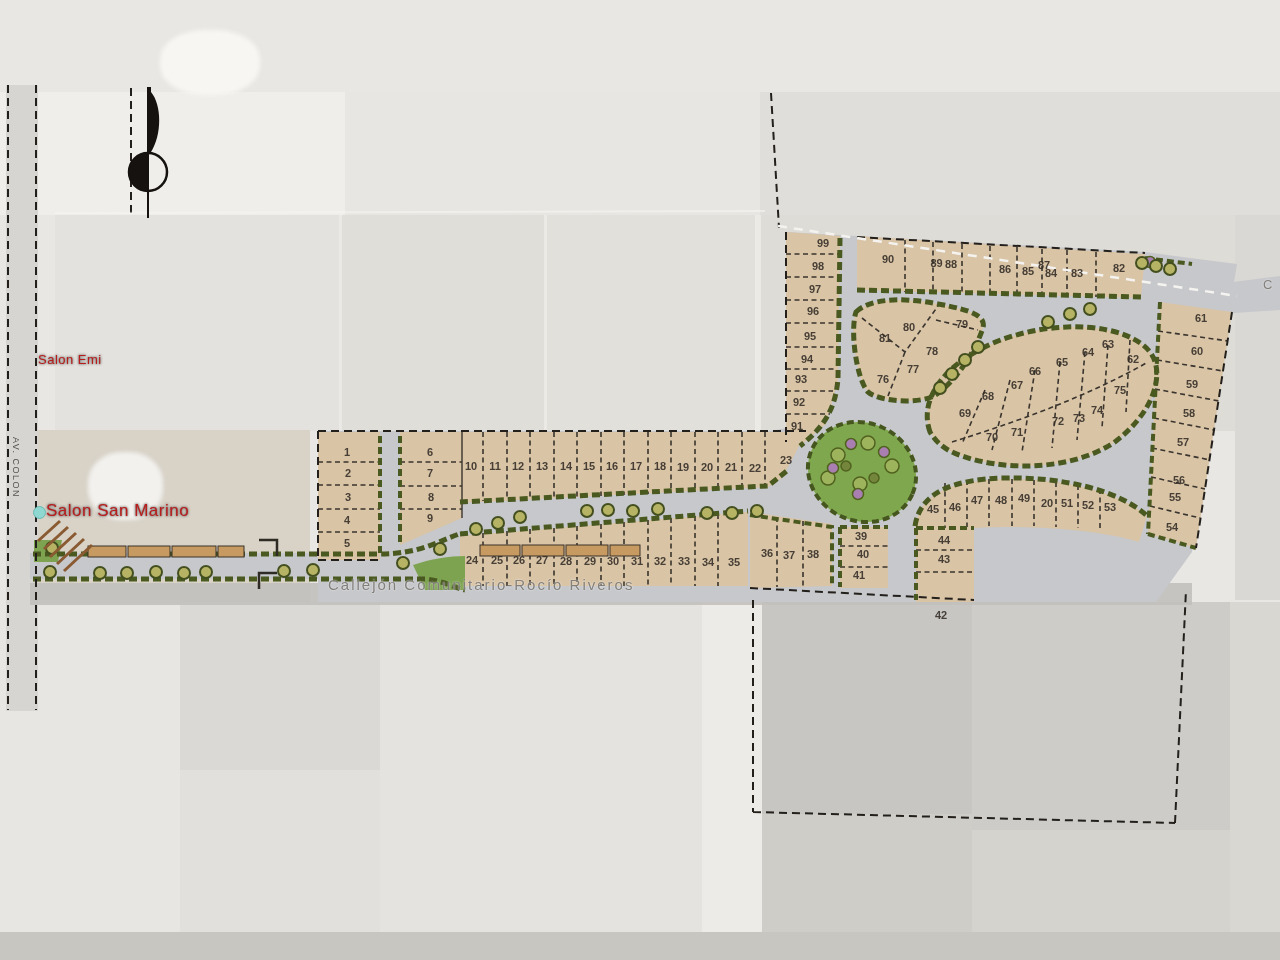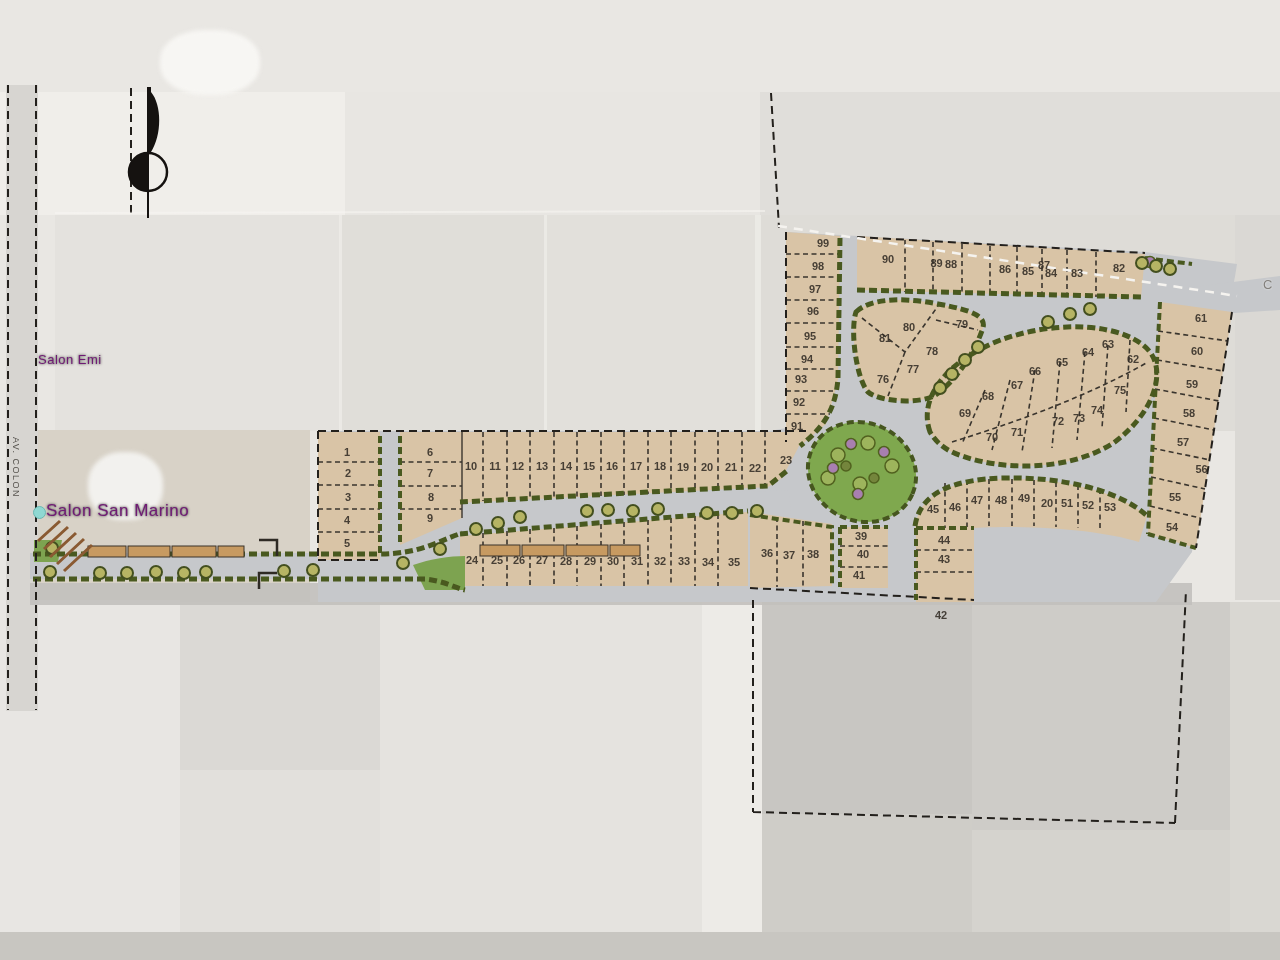--- a/index.html
+++ b/index.html
@@ -2,21 +2,21 @@
 <html><head>
 <meta charset="utf-8">
 <style>
   html,body{margin:0;padding:0;background:#ffffff;}
   .stage{position:relative;width:1280px;height:960px;overflow:hidden;
          background:#e9e7e3;font-family:"Liberation Sans",sans-serif;}
   .field{position:absolute;}
   .blob{position:absolute;border-radius:45%;filter:blur(2px);}
   svg.plan{position:absolute;left:0;top:0;z-index:3;}
   .label{position:absolute;z-index:6;white-space:nowrap;}
-  .place{color:#701a75;text-shadow:0 0 3px rgba(110,108,104,.95),0 0 2px rgba(110,108,104,.9);
+  .place{color:#b91c1c;text-shadow:0 0 3px rgba(110,108,104,.95),0 0 2px rgba(110,108,104,.9);
          letter-spacing:.5px;text-align:right;}
   .roadlbl{color:rgba(125,122,118,.95);letter-spacing:2px;
            text-shadow:0 0 2px rgba(255,255,255,.8);}
   .avcolon{writing-mode:vertical-rl;text-orientation:mixed;color:#55524d;
            letter-spacing:1.5px;font-size:9px;}
   #lots-layer{position:absolute;left:0;top:0;width:1280px;height:960px;z-index:5;pointer-events:none;}
   .lot-num{position:absolute;transform:translate(-50%,-50%);font-size:11px;font-weight:bold;
            color:#332d26;opacity:.88;}
   .tree{fill:#b6b464;stroke:#434f1f;stroke-width:2;}
   .hedge{fill:none;stroke:#49591f;stroke-width:5;stroke-dasharray:8 4;}
@@ -215,20 +215,21 @@
       <path d="M148,87 V152 H151 C162,135 162,105 151,92 L151,87 Z" fill="#151210"></path>
       <path d="M148,87 V218" stroke="#151210" stroke-width="2" fill="none"></path>
       <circle cx="148" cy="172" r="19" fill="none" stroke="#151210" stroke-width="2.5"></circle>
       <path d="M148,153 A19,19 0 0 0 148,191 Z" fill="#151210"></path>
     </g>
   </svg>
 
   <div class="label avcolon" style="left:11px;top:437px;">AV. COLON</div>
   <div class="label place" style="left:38px;top:352px;font-size:13px;">Salon Emi</div>
   <div class="label place" style="left:46px;top:501px;font-size:17px;">Salon San Marino</div>
+  <div class="label roadlbl" style="left:328px;top:576px;font-size:15px;">Callejón Comunitario-Rocío Riveros</div>
   <div class="label roadlbl" style="left:1263px;top:277px;font-size:13px;letter-spacing:0;">C</div>
   <div style="position:absolute;left:33px;top:506px;width:11px;height:11px;border-radius:50%;
               background:#8fd8d2;border:1px solid #6ab8b2;z-index:6;"></div>
 
   <div id="lots-layer">
       <span class="lot-num" style="left: 347px; top: 452px;">1</span>
       <span class="lot-num" style="left: 348px; top: 473px;">2</span>
       <span class="lot-num" style="left: 348px; top: 497px;">3</span>
       <span class="lot-num" style="left: 347px; top: 520px;">4</span>
       <span class="lot-num" style="left: 347px; top: 543px;">5</span>
@@ -275,21 +276,21 @@
       <span class="lot-num" style="left: 955px; top: 507px;">46</span>
       <span class="lot-num" style="left: 977px; top: 500px;">47</span>
       <span class="lot-num" style="left: 1001px; top: 500px;">48</span>
       <span class="lot-num" style="left: 1024px; top: 498px;">49</span>
       <span class="lot-num" style="left: 1047px; top: 503px;">20</span>
       <span class="lot-num" style="left: 1067px; top: 503px;">51</span>
       <span class="lot-num" style="left: 1088px; top: 505px;">52</span>
       <span class="lot-num" style="left: 1110px; top: 507px;">53</span>
       <span class="lot-num" style="left: 1172px; top: 527px;">54</span>
       <span class="lot-num" style="left: 1175px; top: 497px;">55</span>
-      <span class="lot-num" style="left: 1179px; top: 469px; padding-left: 45px;">56</span>
+      <span class="lot-num" style="left: 1179px; top: 480px;">56</span>
       <span class="lot-num" style="left: 1183px; top: 442px;">57</span>
       <span class="lot-num" style="left: 1189px; top: 413px;">58</span>
       <span class="lot-num" style="left: 1192px; top: 384px;">59</span>
       <span class="lot-num" style="left: 1197px; top: 351px;">60</span>
       <span class="lot-num" style="left: 1201px; top: 318px;">61</span>
       <span class="lot-num" style="left: 1133px; top: 359px;">62</span>
       <span class="lot-num" style="left: 1108px; top: 344px;">63</span>
       <span class="lot-num" style="left: 1088px; top: 352px;">64</span>
       <span class="lot-num" style="left: 1062px; top: 362px;">65</span>
       <span class="lot-num" style="left: 1035px; top: 371px;">66</span>

